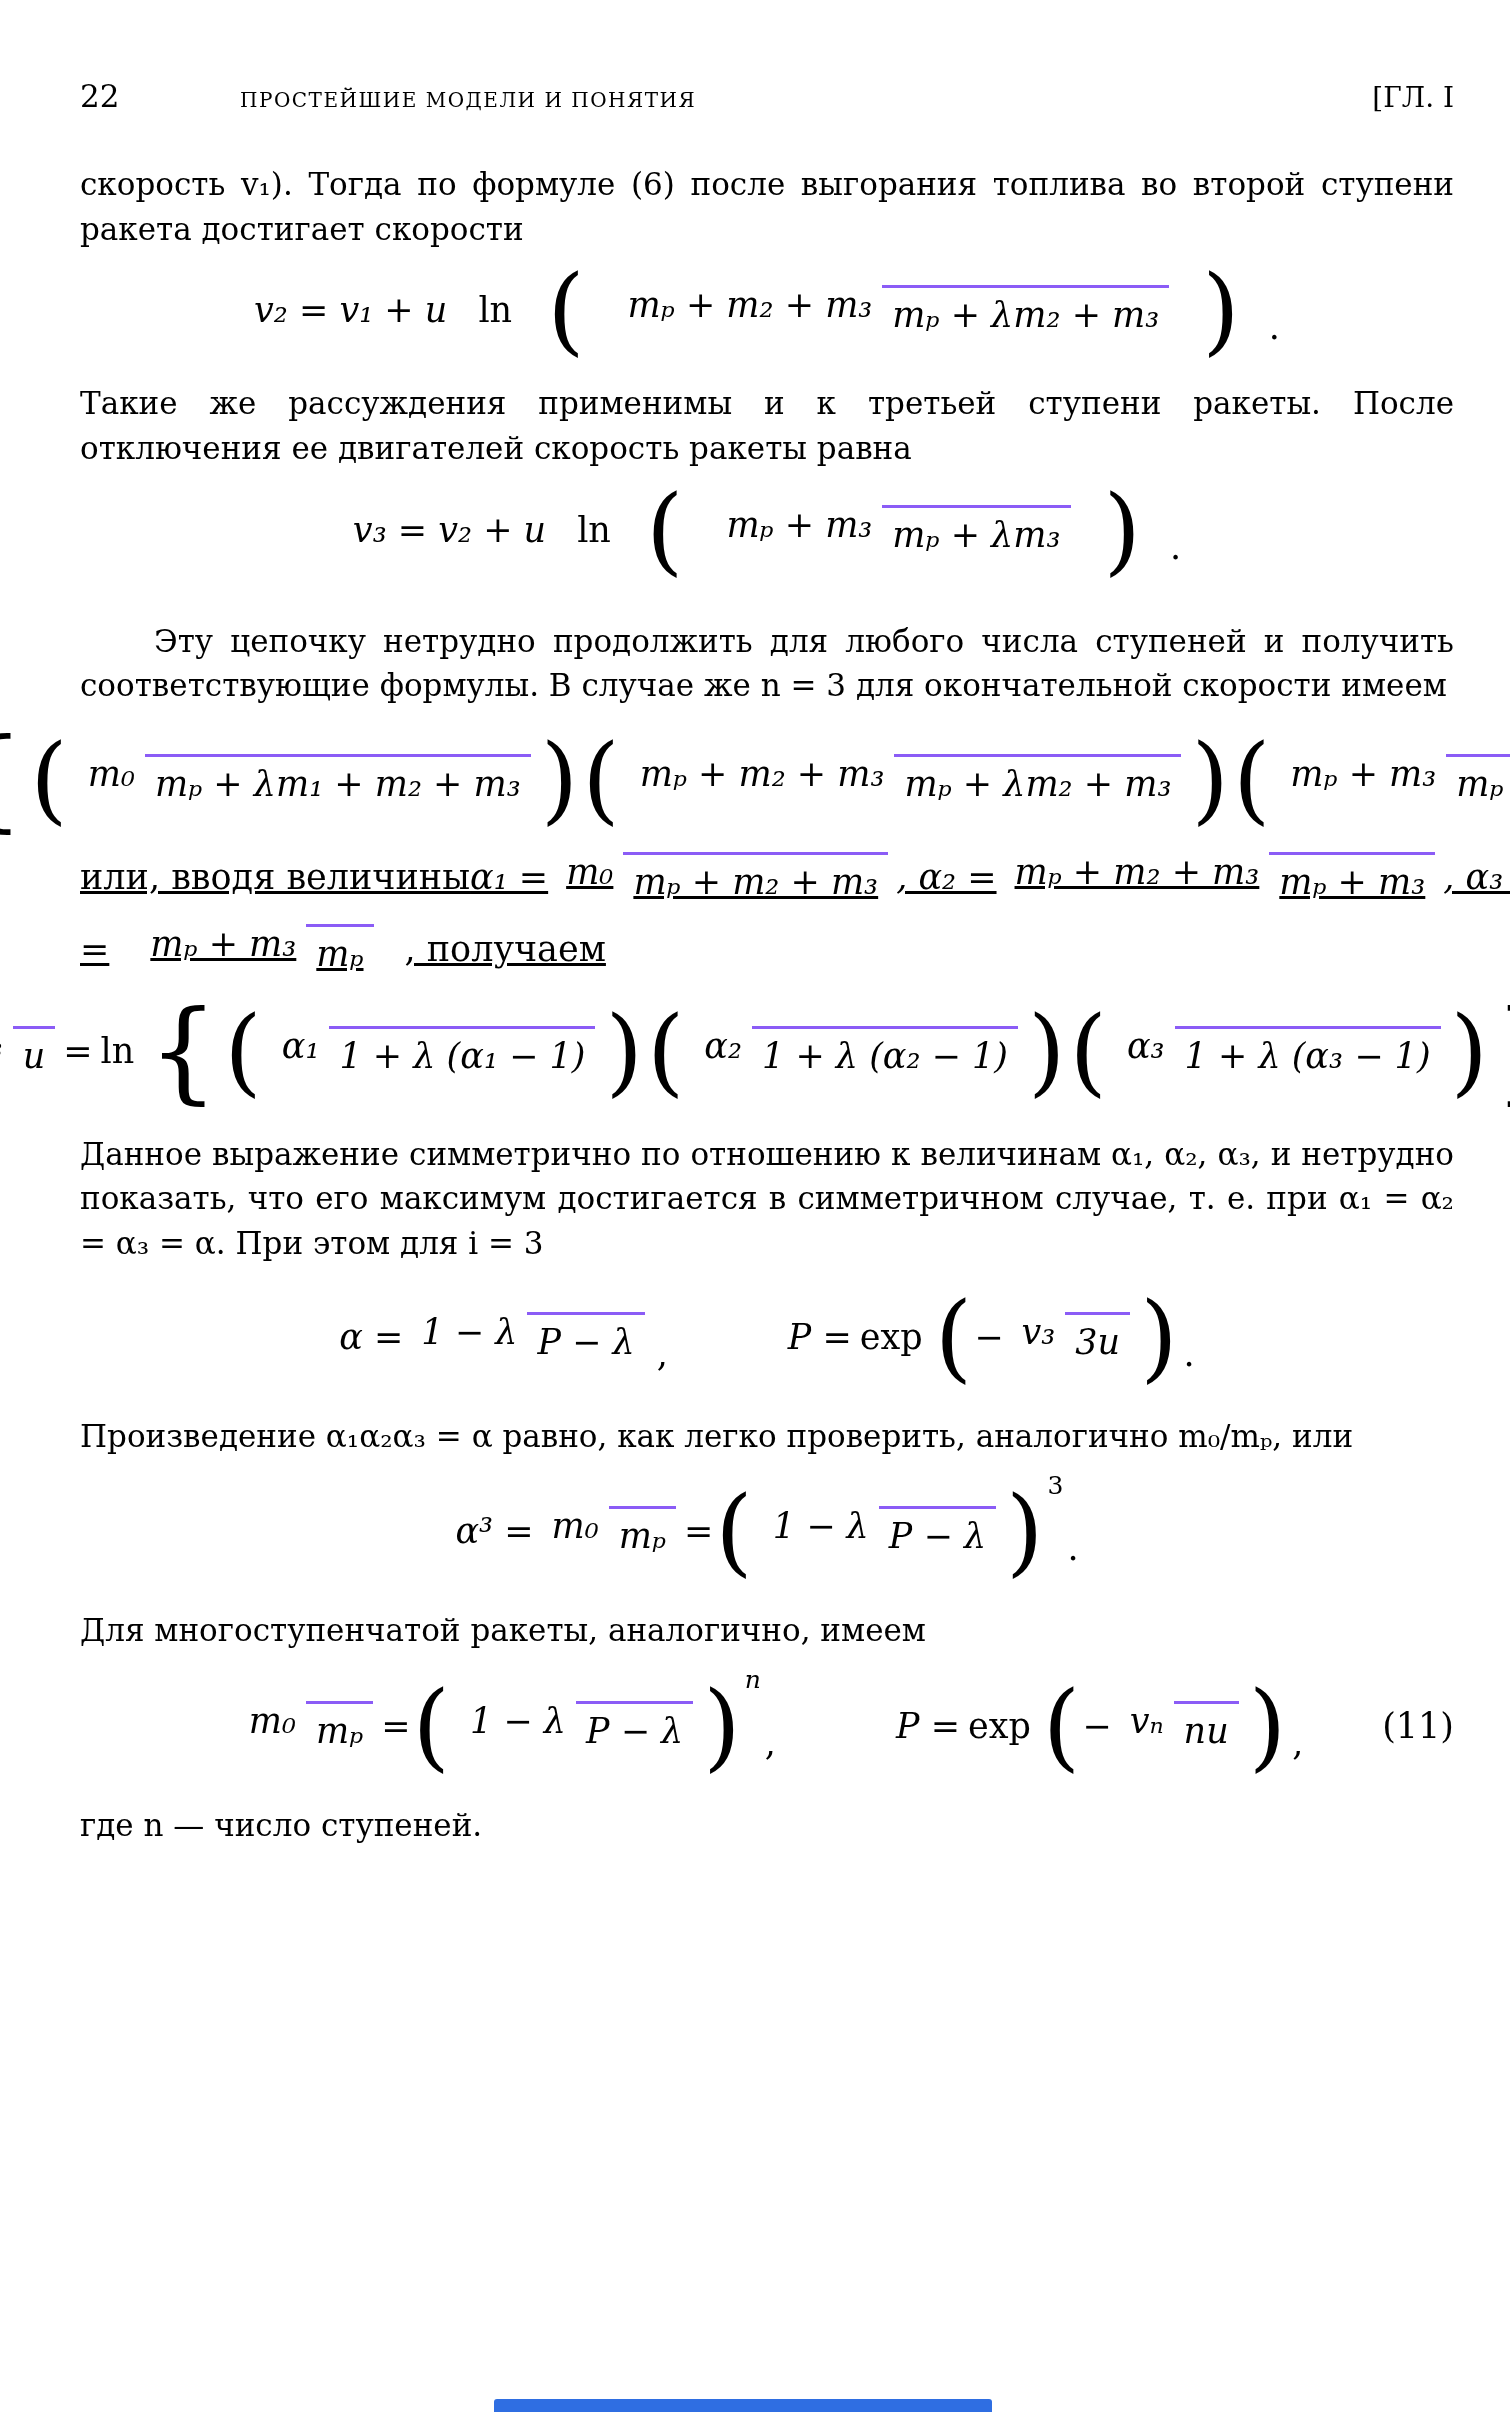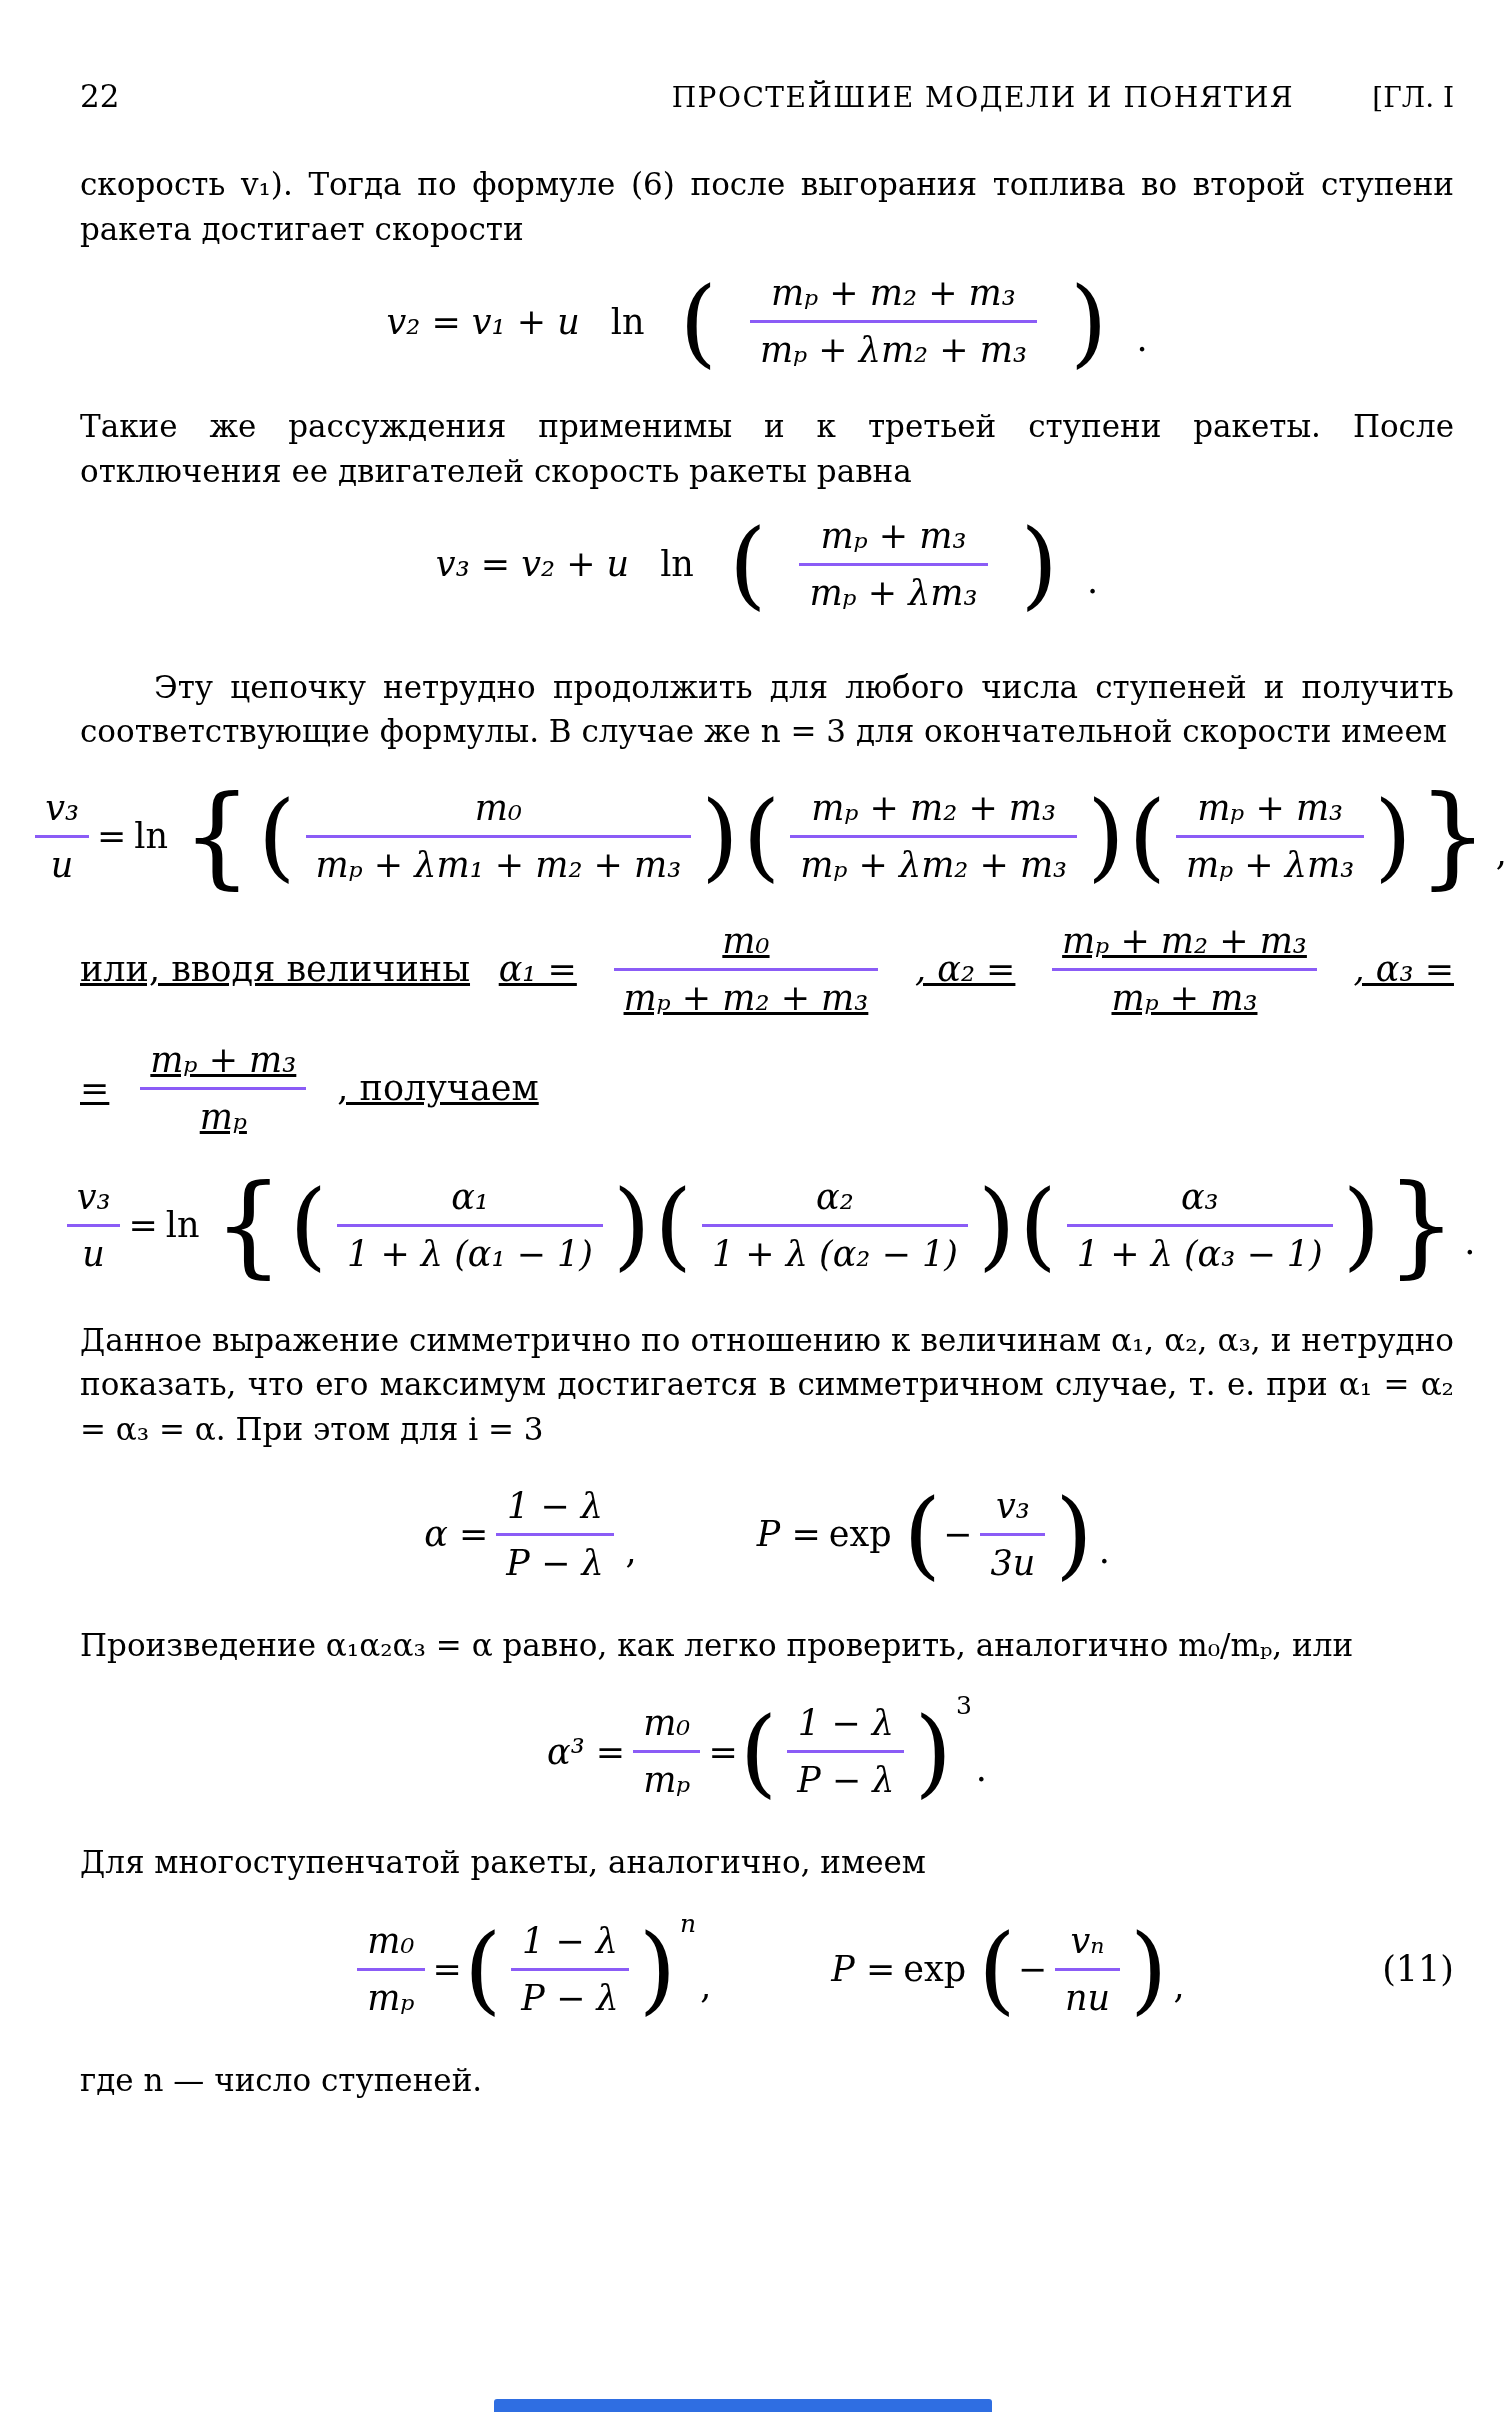--- a/index.html
+++ b/index.html
@@ -6,38 +6,38 @@
   body{
     width:1510px;height:2412px;overflow:hidden;background:#ffffff;color:#000;
     font-family:"DejaVu Serif","Liberation Serif",serif;
     position:relative;
   }
   .page{padding:78px 56px 0 80px;box-sizing:border-box;position:relative;}
 
   
   .header{display:flex;align-items:baseline;font-size:30px;}
   .pageno{width:160px;font-size:31px;}
-  .htitle{flex:1;text-align:right;letter-spacing:1.5px;font-size:28px;}
+  .htitle{flex:1;text-align:left;letter-spacing:1.5px;font-size:20px;}
   .chap{width:160px;text-align:right;font-size:28px;}
 
   
   .para{
     font-size:31px;line-height:1.44;text-align:justify;margin:0;
   }
   .indent{text-indent:74px;}
 
   
   .formula{
     display:flex;align-items:center;justify-content:center;
     font-size:35px;font-style:italic;position:relative;
   }
   .mi{font-style:italic;white-space:nowrap;}
   .up{font-style:normal;white-space:nowrap;}
   .fn{font-style:normal;margin:0 10px 0 8px;}
-  .frac{display:inline-flex;flex-direction:column;text-align:center;margin:0 8px;white-space:nowrap;}
+  .frac{display:inline-flex;flex-direction:row;text-align:center;margin:0 8px;white-space:nowrap;}
   .frac .num{padding:0 10px 7px 10px;}
   .frac .den{border-top:3px solid #8b5cf6;padding:7px 10px 0 10px;}
   .big{font-style:normal;line-height:0;display:inline-flex;align-items:center;}
   .paren{font-size:96px;margin:0 2px;}
   .brace{font-size:110px;margin:0 4px;}
   .tail{font-style:normal;margin-top:34px;margin-left:4px;}
   .sup{font-size:25px;font-style:italic;transform:translateY(-46px);display:inline-block;margin-left:2px;}
   .sup.up{font-style:normal;}
   .gap{display:inline-block;width:120px;}
   .eqnum{position:absolute;right:0;top:50%;transform:translateY(-50%);font-style:normal;}

